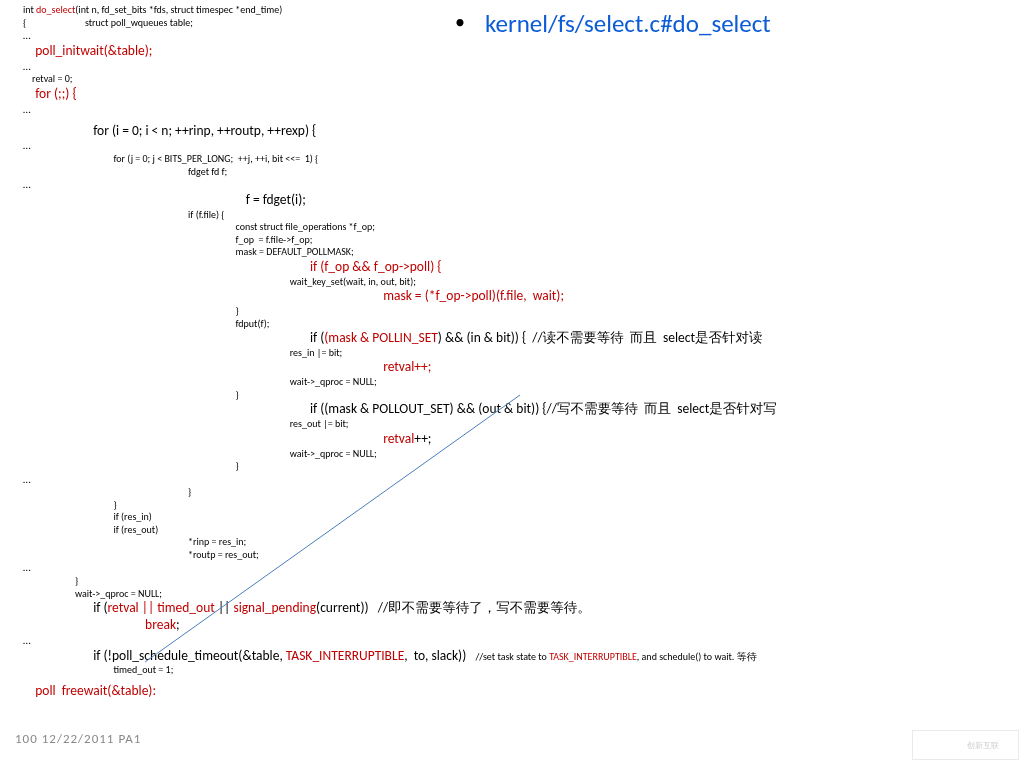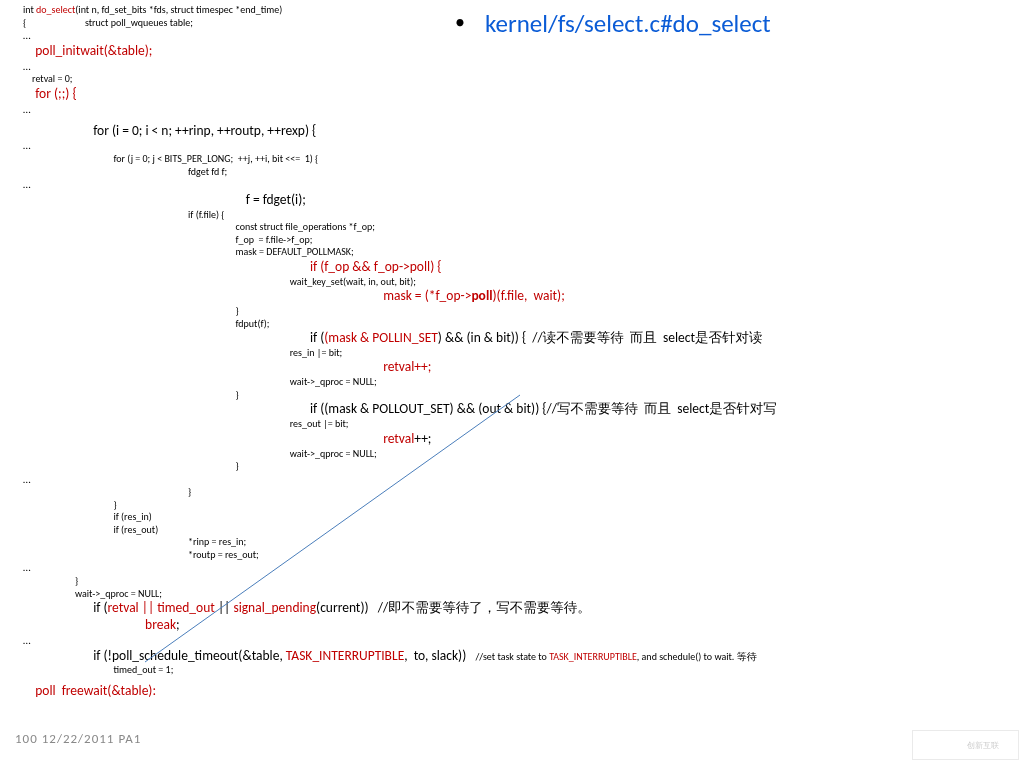--- a/index.html
+++ b/index.html
@@ -23,21 +23,21 @@
     left: 23px;
     top: 4px;
     width: 1010px;
     color: #000;
   }
   .line { white-space: pre; line-height: 1.25; }
   .small { font-size: 10px; }
   .med { font-size: 13.5px; }
   .dots { font-size: 11px; color:#000; }
   .red { color: #c00000; }
-  .red-bold { color: #c00000; font-weight: bold; }
+  .red-bold { color: #c00000; font-weight: normal; }
   .bullet {
     position: absolute;
     left: 455px;
     top: 10px;
     font-size: 20px;
     color: #000;
   }
   .link {
     position: absolute;
     left: 485px;

